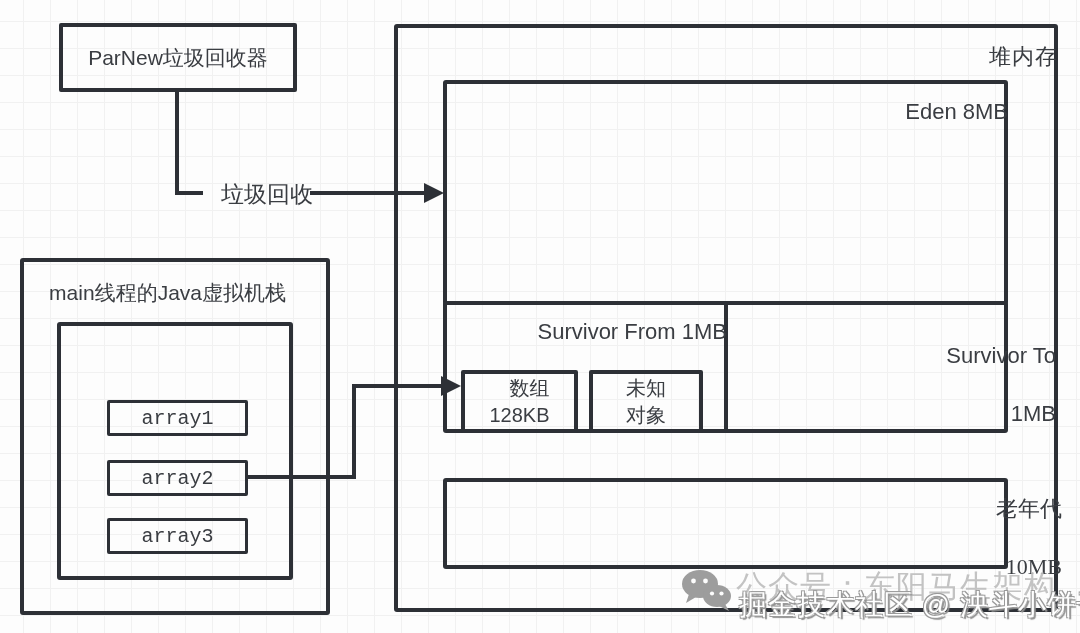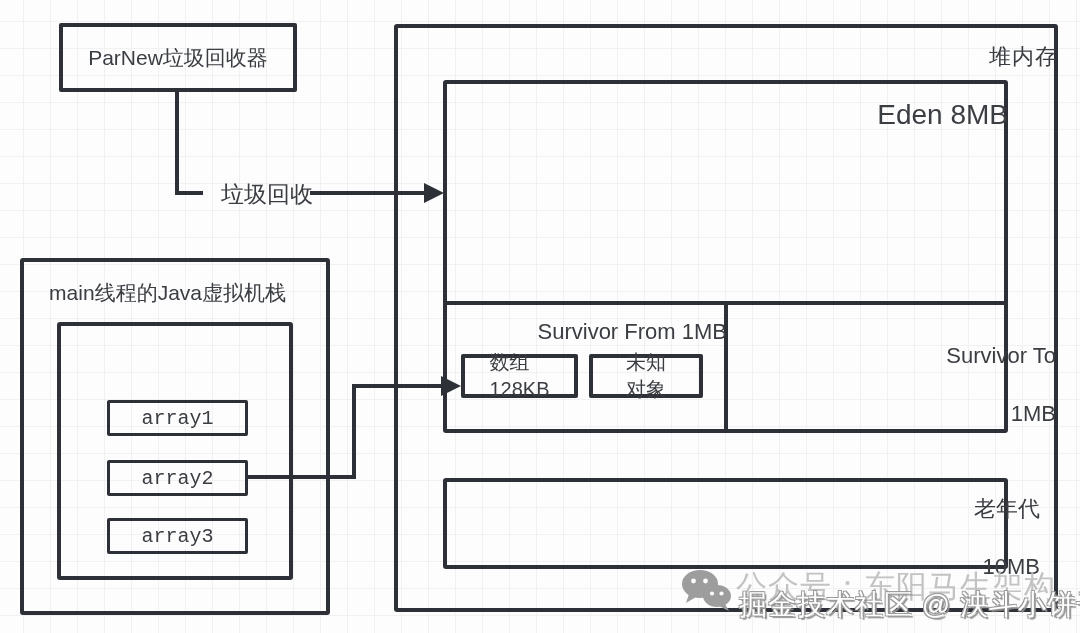--- a/index.html
+++ b/index.html
@@ -42,24 +42,24 @@
   }
   .centered-flex{display:flex;align-items:center;justify-content:center;}
   .var-box{
     position:absolute;left:107px;width:141px;height:36px;
     border:3px solid #2d3036;border-radius:2px;box-sizing:border-box;
     display:flex;align-items:center;justify-content:center;
     font-size:20px;
     font-family:Liberation Mono, monospace;
   }
   .obj-box{
-    position:absolute;top:354px;height:44px;
+    position:absolute;top:370px;height:63px;
     border:4px solid #2d3036;border-radius:2px;box-sizing:border-box;
     display:flex;align-items:center;justify-content:center;
-    font-size:20px;line-height:27px;text-align:left;
+    font-size:20px;line-height:27px;text-align:right;
   }
   .wm-gray{
     position:absolute;left:736px;top:566px;
     font-size:31px;letter-spacing:1px;white-space:nowrap;
     color:#bdbdbd;opacity:.9;z-index:40;
   }
   .wm-white{
     position:absolute;left:739px;top:586px;
     font-size:28px;letter-spacing:1px;white-space:nowrap;
     color:#ffffff;z-index:41;
@@ -101,42 +101,42 @@
 
   <div class="line z-top" style="left:248px;top:475px;width:108px;height:4px;"></div>
   <div class="line z-top" style="left:352px;top:384px;width:4px;height:95px;"></div>
   <div class="line z-top" style="left:352px;top:384px;width:90px;height:4px;"></div>
   <div class="arrowhead-right z-top" style="left:441px;top:376px;"></div>
 
   <div class="box" style="left:394px;top:24px;width:664px;height:588px;"></div>
   <div class="lbl" style="left:394px;top:42px;width:664px;font-size:22px;letter-spacing:1px;">堆内存</div>
 
   <div class="box" style="left:443px;top:80px;width:565px;height:225px;"></div>
-  <div class="lbl" style="left:443px;top:99px;width:565px;font-size:28px;">Eden 8MB</div>
+  <div class="lbl" style="left:443px;top:99px;width:565px;font-size:22px;">Eden 8MB</div>
 
   <div class="box" style="left:443px;top:301px;width:565px;height:132px;"></div>
   <div class="line" style="left:724px;top:301px;width:4px;height:132px;"></div>
 
   <div class="lbl" style="left:443px;top:319px;width:284px;font-size:22px;">Survivor From 1MB</div>
 
   <div class="obj-box" style="left:461px;width:117px;">
     <span><span>数组</span><br>
       <span>128KB</span></span>
   </div>
   <div class="obj-box" style="left:589px;width:114px;">
     <span><span>未知</span><br>
       <span>对象</span></span>
   </div>
 
   <div class="lbl" style="left:728px;top:341px;width:280px;font-size:22px;line-height:29px;padding-left:48px;"><span>Survivor To</span><br>
     <span>1MB</span>
   </div>
 
   <div class="box" style="left:443px;top:478px;width:565px;height:91px;"></div>
-  <div class="lbl" style="left:421px;top:494px;width:619px;font-size:22px;line-height:29px;"><span>老年代</span><br>
+  <div class="lbl" style="left:443px;top:494px;width:619px;font-size:22px;line-height:29px;font-family:Liberation Serif, serif;"><span>老年代</span><br>
     <span>10MB</span>
   </div>
 
   <svg style="position:absolute;left:681px;top:569px;z-index:40;" width="52" height="42" viewBox="0 0 52 42">
     <ellipse cx="19" cy="15" rx="18" ry="14" fill="#9d9d9d"></ellipse>
     <polygon points="8,25 5,34 15,28" fill="#9d9d9d"></polygon>
     <circle cx="12.5" cy="12" r="2.4" fill="#fdfdfd"></circle>
     <circle cx="24.5" cy="12" r="2.4" fill="#fdfdfd"></circle>
     <ellipse cx="36" cy="27" rx="14" ry="11" fill="#9d9d9d"></ellipse>
     <polygon points="44,35 48,42 38,37" fill="#9d9d9d"></polygon>

